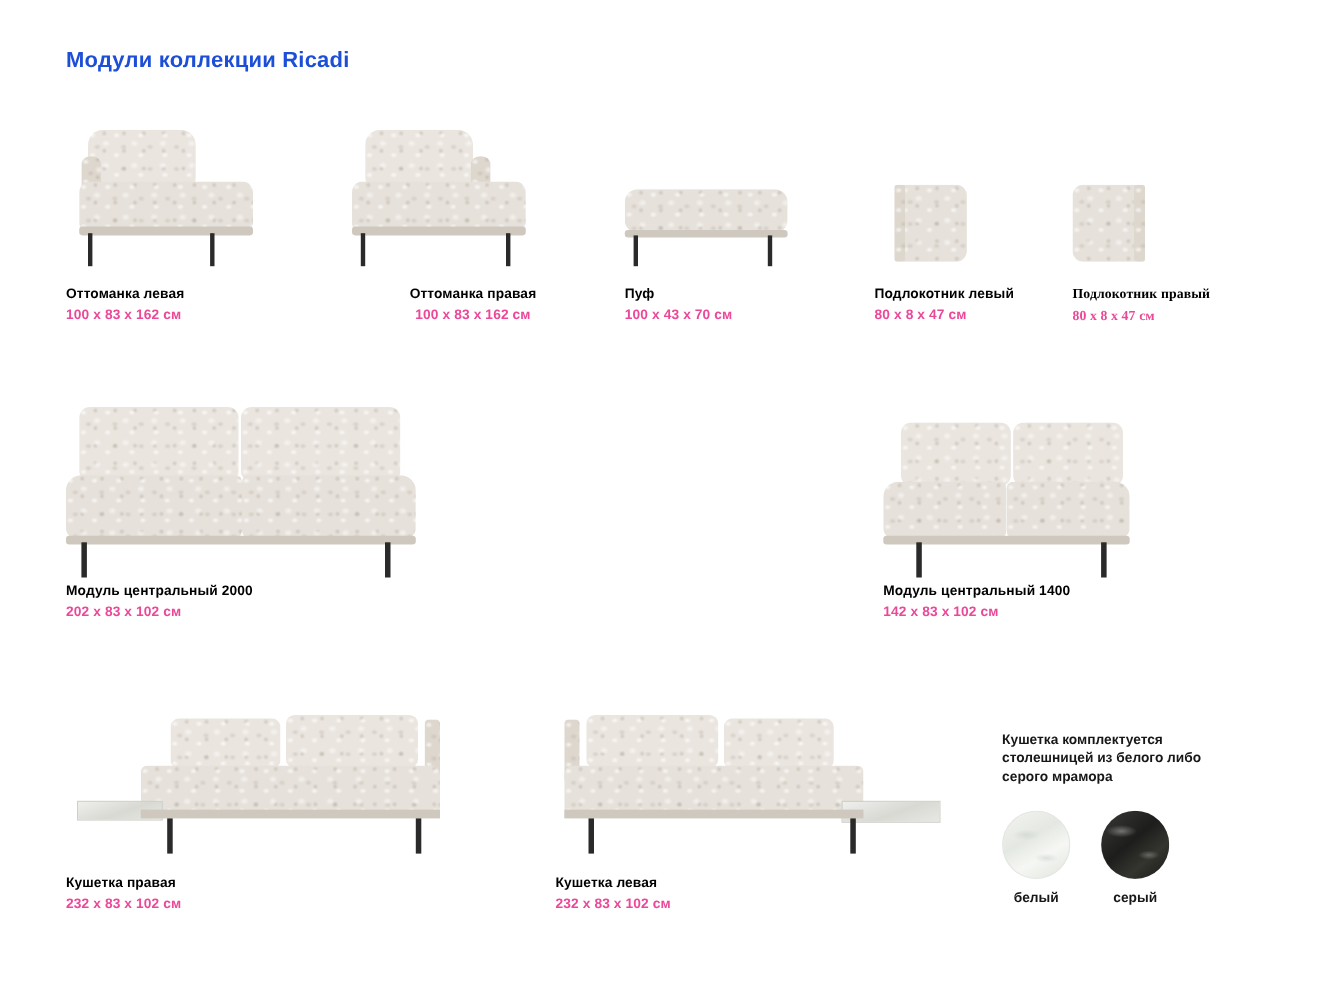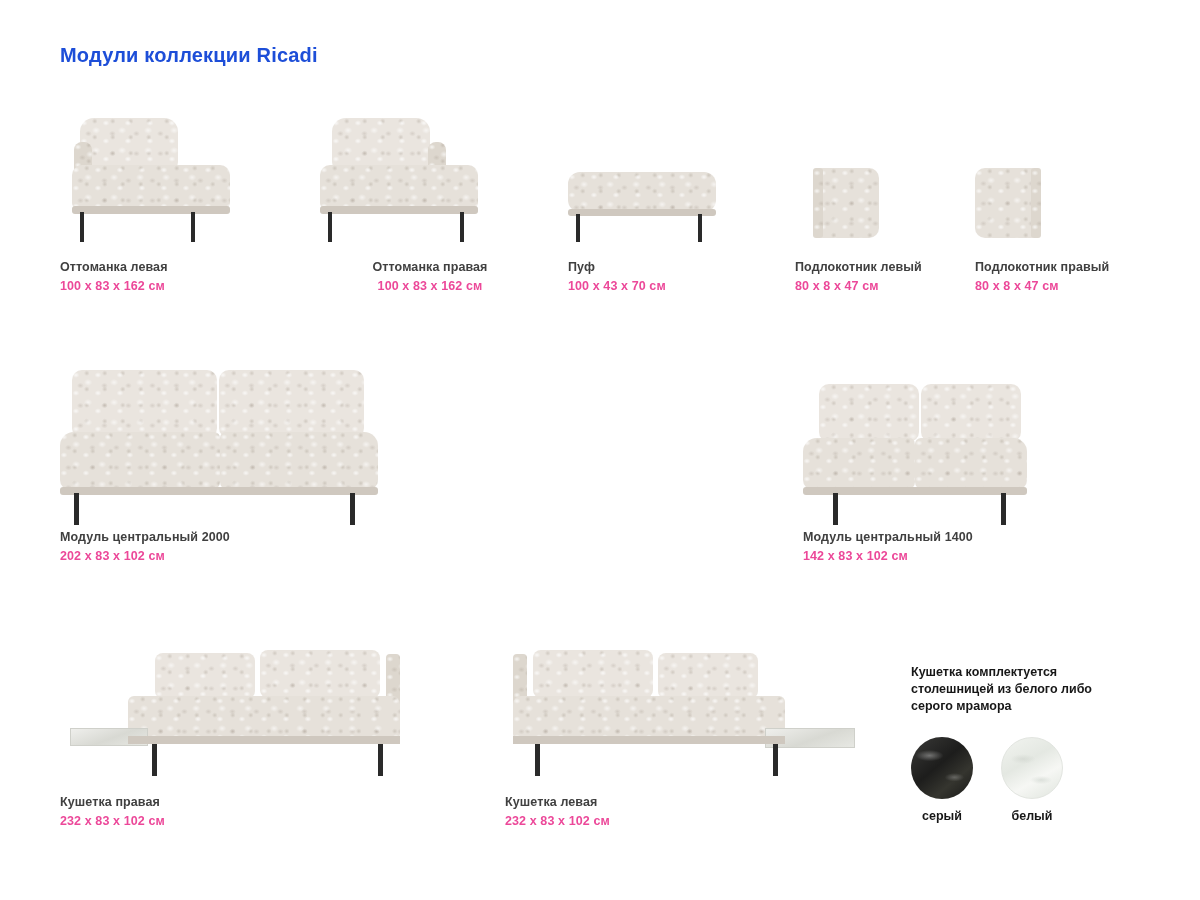--- a/index.html
+++ b/index.html
@@ -24,21 +24,21 @@
     letter-spacing: 0.2px;
     color: #1d4ed8;
   }
 
   
   .item { position: absolute; }
   .item .art { position: relative; }
   .cap-name {
     font-size: 12.5px;
     font-weight: bold;
-    color: #404040;
+    color: #000000;
     letter-spacing: .1px;
     white-space: nowrap;
   }
   .cap-dim {
     font-size: 12.5px;
     font-weight: bold;
     color: #ec4899;
     margin-top: 5px;
     letter-spacing: .1px;
     white-space: nowrap;
@@ -140,21 +140,21 @@
 
   <div class="item" style="left:795px; top:110px; width:170px;">
     <div class="art" style="width:170px; height:150px;">
       <div class="fab" style="position:absolute; left:24px; top:58px; width:60px; height:70px; border-radius:4px 10px 10px 4px;"></div>
       <div class="fab fab-d" style="position:absolute; left:18px; top:58px; width:10px; height:70px; border-radius:3px;"></div>
     </div>
     <div class="cap-name">Подлокотник левый</div>
     <div class="cap-dim">80 x 8 x 47 см</div>
   </div>
 
-  <div class="item" style="left:975px; top:110px; width:170px;">
+  <div class="item" style="left:975px; top:110px; width:170px;font-family:Liberation Serif, serif;">
     <div class="art" style="width:170px; height:150px;">
       <div class="fab" style="position:absolute; left:0px; top:58px; width:60px; height:70px; border-radius:10px 4px 4px 10px;"></div>
       <div class="fab fab-d" style="position:absolute; left:56px; top:58px; width:10px; height:70px; border-radius:3px;"></div>
     </div>
     <div class="cap-name">Подлокотник правый</div>
     <div class="cap-dim">80 x 8 x 47 см</div>
   </div>
 
   <div class="item" style="left:60px; top:370px; width:400px;">
     <div class="art" style="width:400px; height:160px;">
@@ -213,23 +213,23 @@
       <div class="leg w5" style="left:268px; top:104px; height:32px;"></div>
     </div>
     <div class="cap-name">Кушетка левая</div>
     <div class="cap-dim">232 x 83 x 102 см</div>
   </div>
 
   <div style="position:absolute; left:911px; top:664px; width:200px;">
     <div class="note">Кушетка комплектуется столешницей из белого либо серого мрамора</div>
     <div style="display:flex; gap:28px; margin-top:22px;">
       <div>
+        <div class="swatch swatch-white"></div>
+        <div class="swatch-label">белый</div>
+      </div>
+      <div>
         <div class="swatch swatch-grey"></div>
         <div class="swatch-label">серый</div>
       </div>
-      <div>
-        <div class="swatch swatch-white"></div>
-        <div class="swatch-label">белый</div>
-      </div>
     </div>
   </div>
 
 </div>
 
 </body></html>

